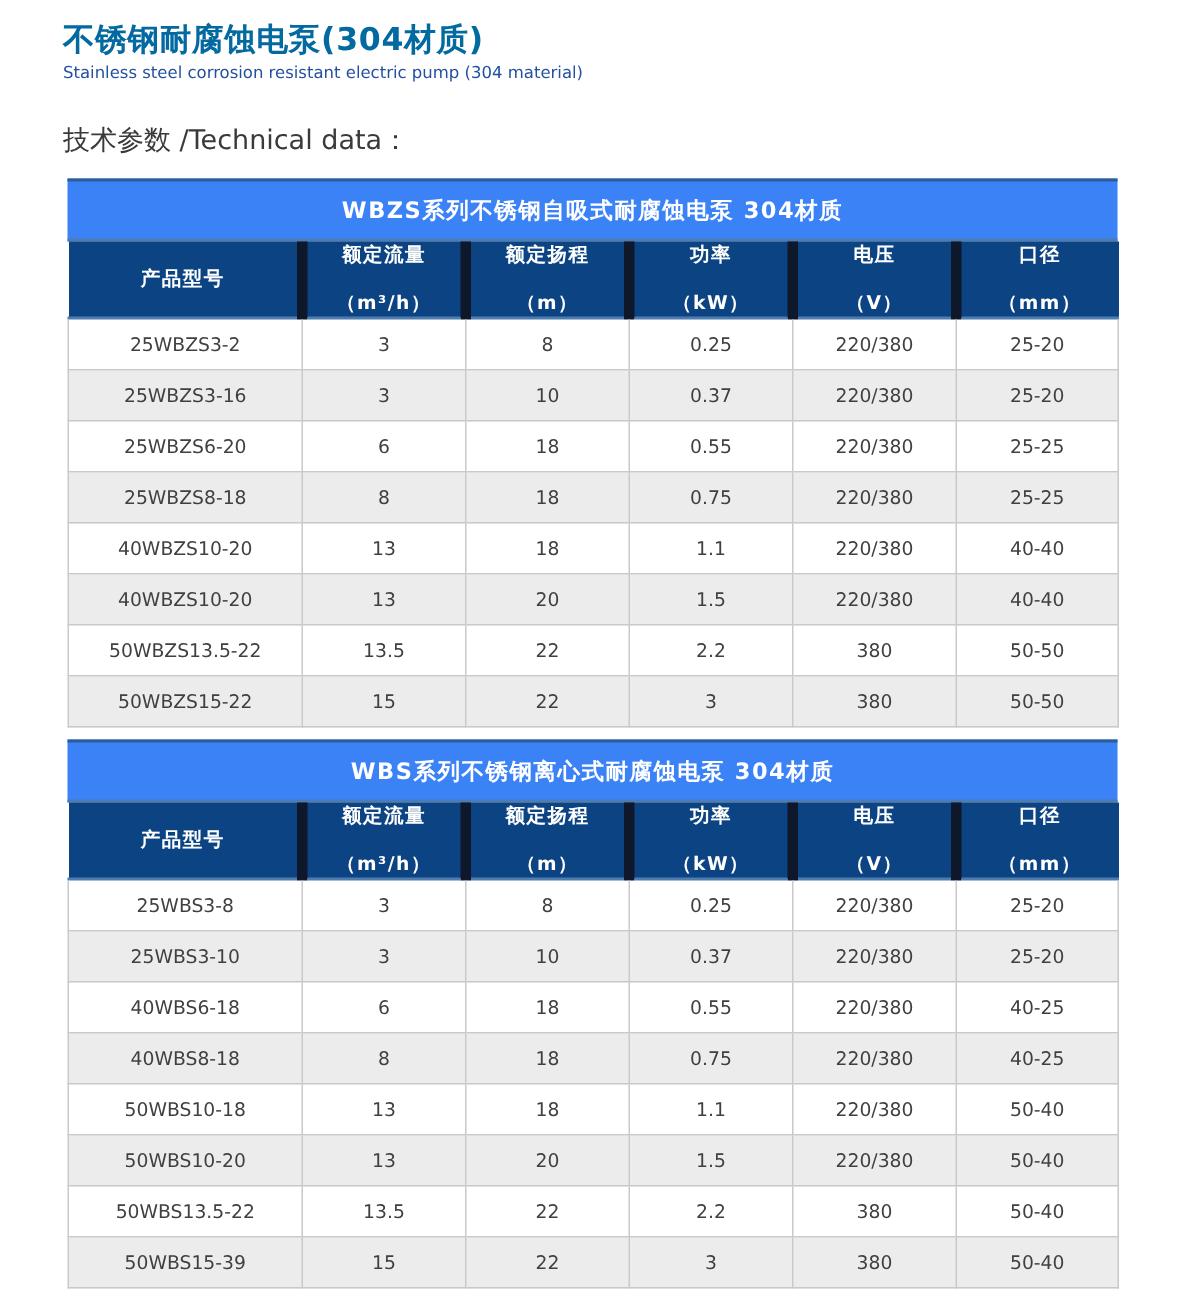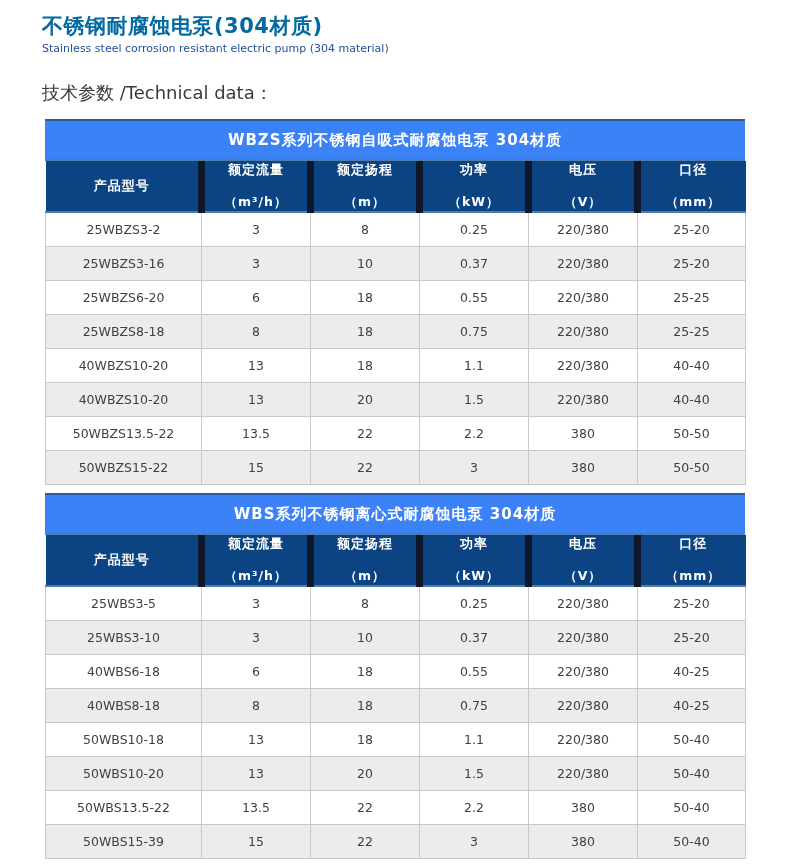--- a/index.html
+++ b/index.html
@@ -232,21 +232,21 @@
               <div class="unit-line">（V）</div>
             </th>
             <th>
               <div>口径</div>
               <div class="unit-line">（mm）</div>
             </th>
           </tr>
         </thead>
         <tbody>
           <tr>
-            <td>25WBS3-5</td>
+            <td>25WBS3-8</td>
             <td>3</td>
             <td>8</td>
             <td>0.25</td>
             <td>220/380</td>
             <td>25-20</td>
           </tr>
           <tr>
             <td>25WBS3-10</td>
             <td>3</td>
             <td>10</td>

